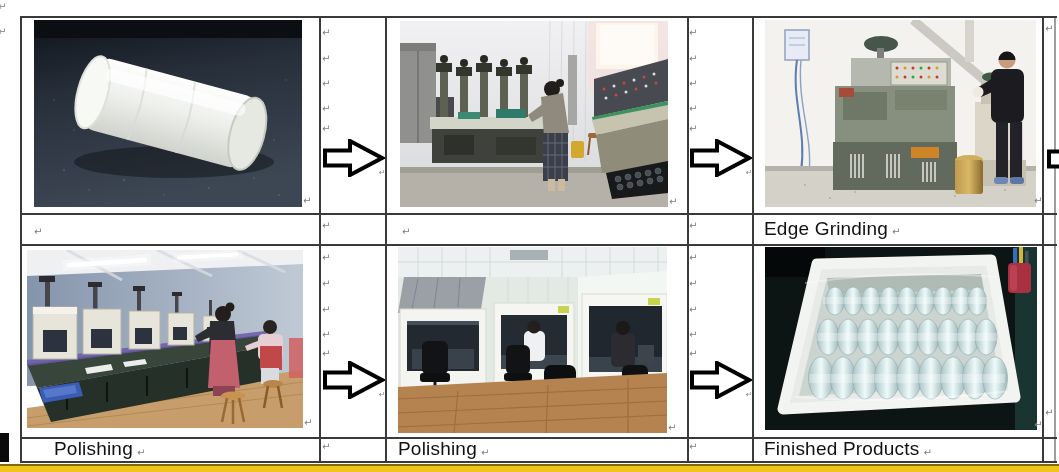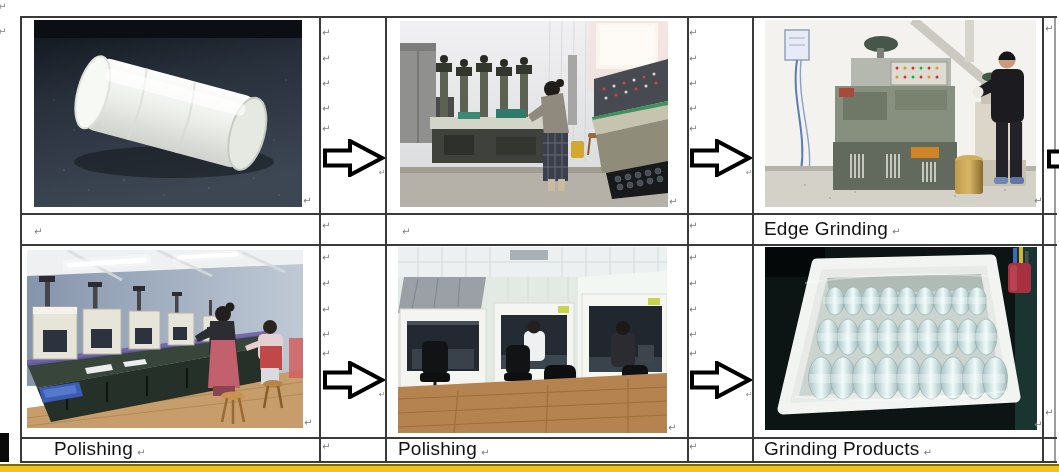--- a/index.html
+++ b/index.html
@@ -510,21 +510,21 @@
   </div>
   <div class="caption" style="left:30px;top:437px;height:24px;margin-left:24px;">
     <span>Polishing</span>
     <span class="rm-i">↵</span>
   </div>
   <div class="caption" style="left:398px;top:437px;height:24px;">
     <span>Polishing</span>
     <span class="rm-i">↵</span>
   </div>
   <div class="caption" style="left:764px;top:437px;height:24px;">
-    <span>Grinding Products</span>
+    <span>Finished Products</span>
     <span class="rm-i">↵</span>
   </div>
 
   <svg class="arrow" style="left:323px;top:139px;" viewBox="0 0 62 38">
     <path d="M2,11.5 H27 V2 L59,19 L27,36 V26.5 H2 Z" fill="#ffffff" stroke="#000000" stroke-width="4" stroke-linejoin="miter"></path>
   </svg>
   <svg class="arrow" style="left:690px;top:139px;" viewBox="0 0 62 38">
     <path d="M2,11.5 H27 V2 L59,19 L27,36 V26.5 H2 Z" fill="#ffffff" stroke="#000000" stroke-width="4" stroke-linejoin="miter"></path>
   </svg>
   <svg class="arrow" style="left:1047px;top:140px;" viewBox="0 0 62 38">

